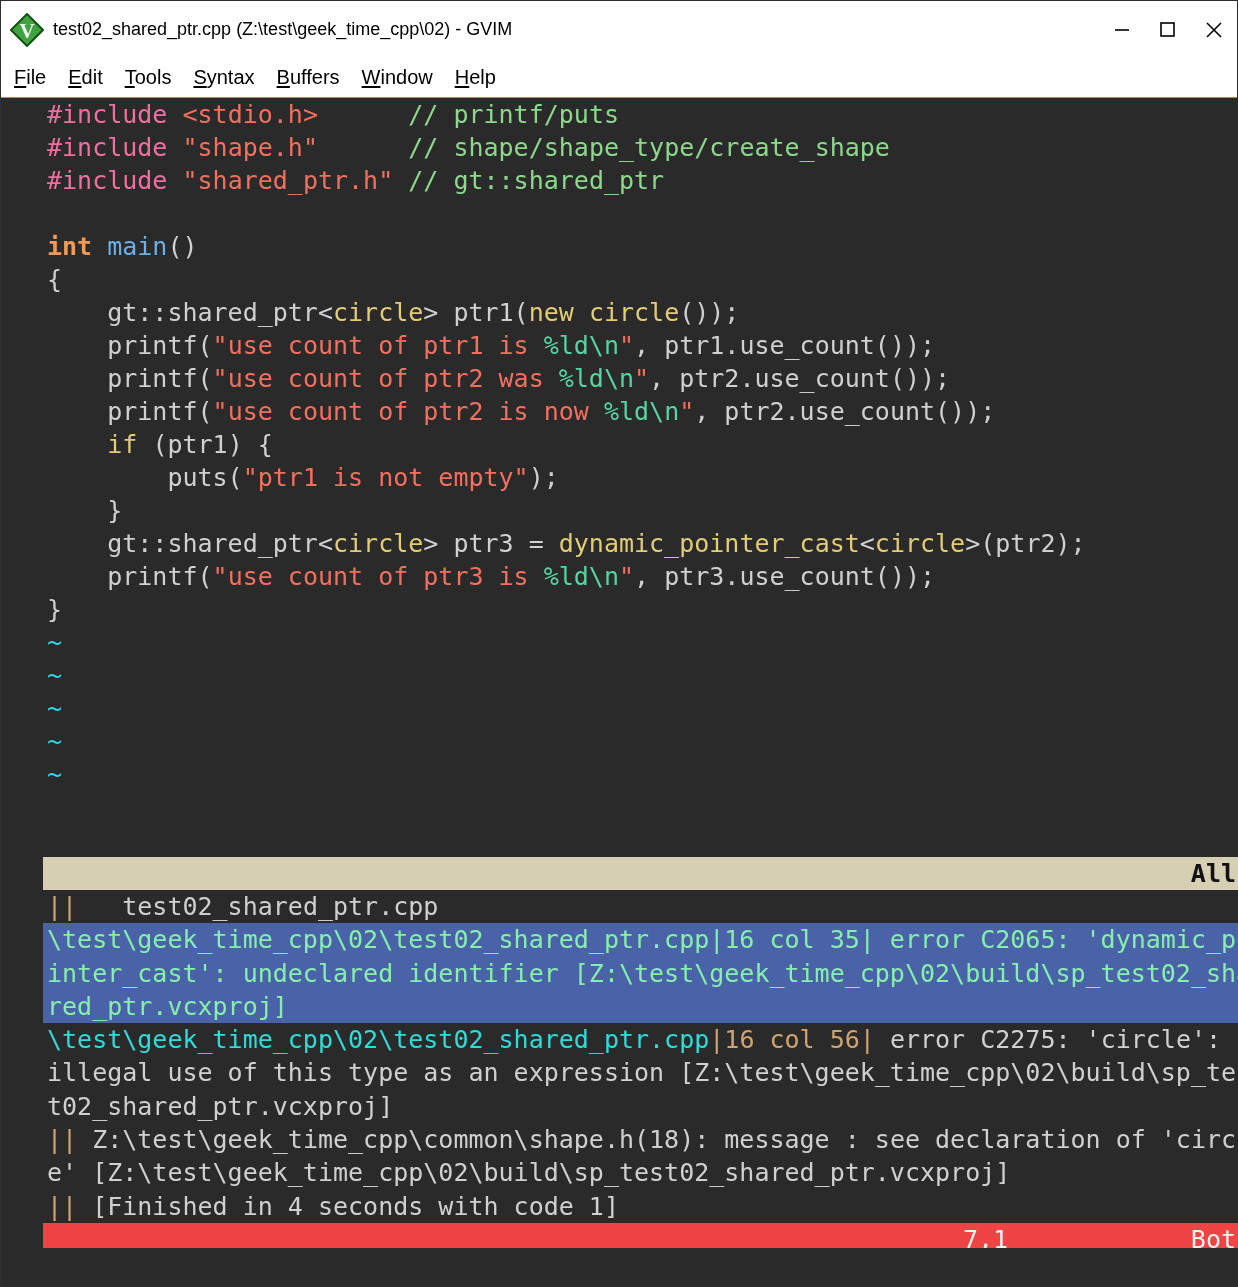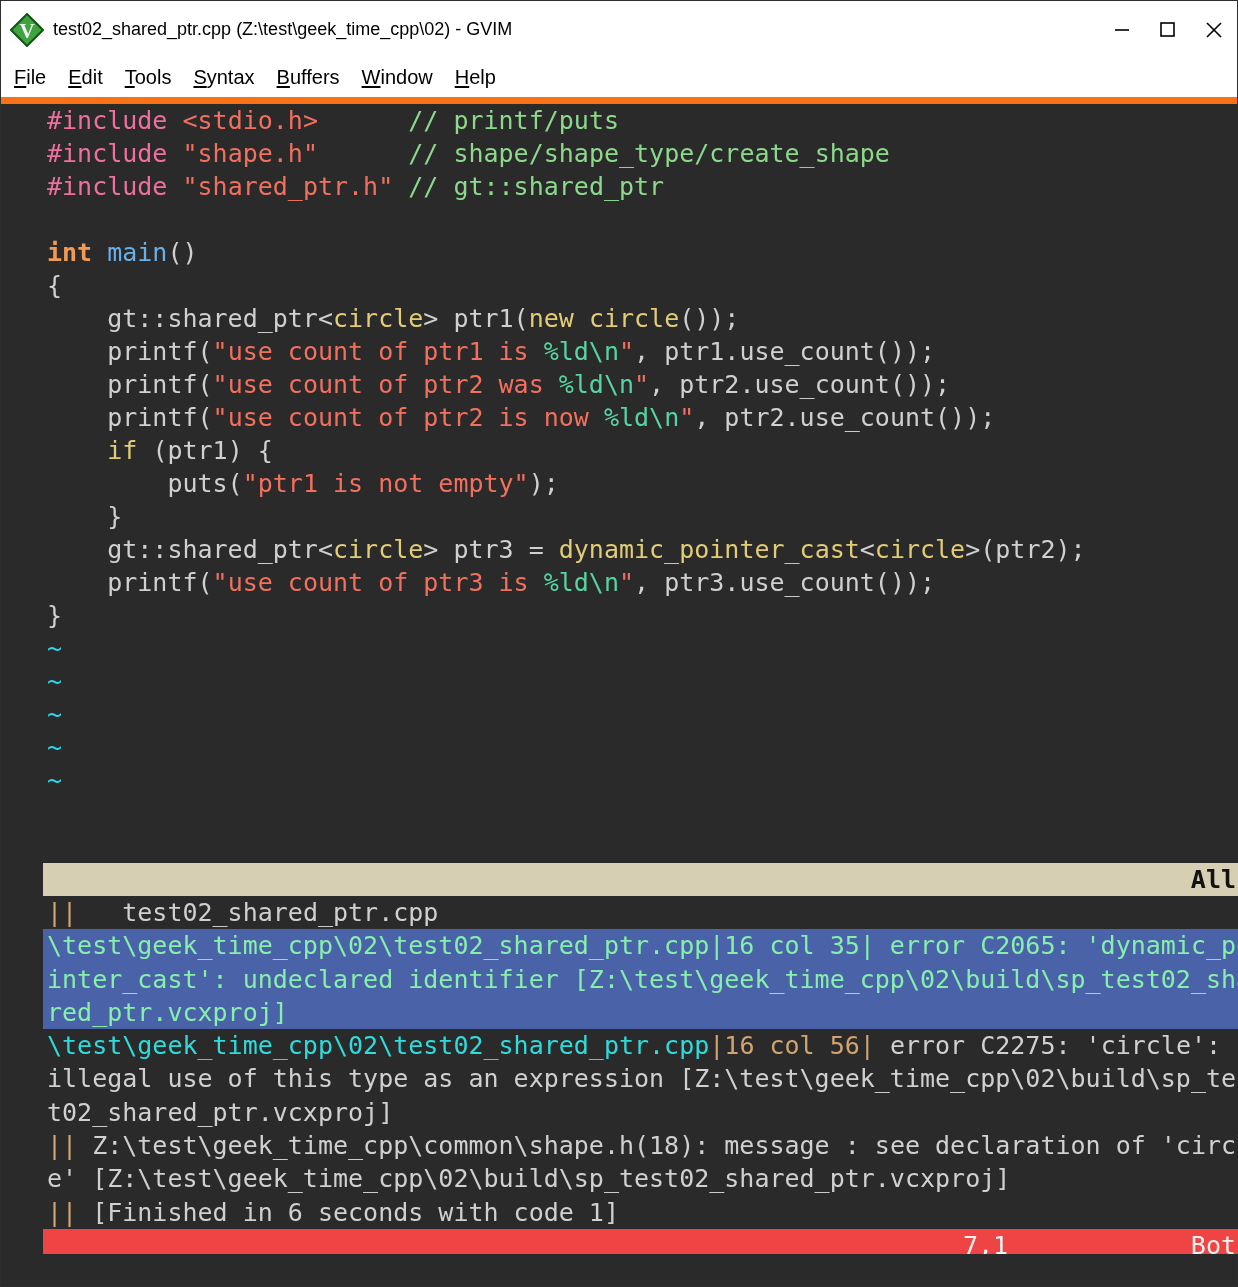--- a/index.html
+++ b/index.html
@@ -4,21 +4,21 @@
 <style>
   html,body{margin:0;padding:0;background:#666;}
   .window{width:1236px;height:1285px;border:1px solid #2e2e2e;display:flex;flex-direction:column;background:#2a2a2a;font-family:"Liberation Sans",sans-serif;}
   
   .titlebar{height:57px;background:#ffffff;display:flex;align-items:center;flex:none;}
   .tb-icon{width:34px;height:34px;margin-left:9px;flex:none;}
   .tb-title{font-size:18px;color:#000;margin-left:9px;flex:1;white-space:pre;overflow:hidden;}
   .win-btns{display:flex;height:100%;flex:none;}
   .win-btn{width:46px;display:flex;align-items:center;justify-content:center;}
   
-  .menubar{height:39px;background:#ffffff;display:flex;align-items:center;padding-left:2px;flex:none;border-bottom:7px solid #f97316;}
+  .menubar{height:39px;background:#ffffff;display:flex;align-items:center;padding-left:2px;flex:none;border-bottom:1px solid #f97316;}
   .menu-item{font-size:20px;color:#000;padding:0 11px;}
   .mn{text-decoration:underline;text-underline-offset:2px;}
   
   .mono{font-family:"DejaVu Sans Mono",monospace;font-size:25px;}
   
   .row{display:flex;flex:none;margin-left:42px;}
   .text-col{width:1203px;flex:none;}
   .editor{height:759px;background:#2a2a2a;padding-left:4px;overflow:hidden;}
   .code-line{height:33px;line-height:33px;white-space:pre;font-family:"DejaVu Sans Mono",monospace;font-size:25px;color:#d0d0d0;}
   .t-n{color:#d0d0d0}
@@ -150,21 +150,21 @@
           <div class="qf-line selected">
             <div class="qf-inner"><span class="t-qsel">\test\geek_time_cpp\02\test02_shared_ptr.cpp|16 col 35| error C2065: 'dynamic_pointer_cast': undeclared identifier [Z:\test\geek_time_cpp\02\build\sp_test02_shared_ptr.vcxproj]</span></div>
           </div>
           <div class="qf-line">
             <div class="qf-inner"><span class="t-file">\test\geek_time_cpp\02\test02_shared_ptr.cpp</span><span class="t-sep">|</span><span class="t-lnum">16 col 56</span><span class="t-sep">|</span><span class="t-n"> error C2275: 'circle': illegal use of this type as an expression [Z:\test\geek_time_cpp\02\build\sp_test02_shared_ptr.vcxproj]</span></div>
           </div>
           <div class="qf-line">
             <div class="qf-inner"><span class="t-sep">||</span><span class="t-n"> Z:\test\geek_time_cpp\common\shape.h(18): message : see declaration of 'circle' [Z:\test\geek_time_cpp\02\build\sp_test02_shared_ptr.vcxproj]</span></div>
           </div>
           <div class="qf-line">
-            <div class="qf-inner"><span class="t-sep">||</span><span class="t-n"> [Finished in 6 seconds with code 1]</span></div>
+            <div class="qf-inner"><span class="t-sep">||</span><span class="t-n"> [Finished in 4 seconds with code 1]</span></div>
           </div>
         </div>
       <div class="status2 mono">
         
         <span class="pos">7,1</span>
         <span class="right">Bot</span>
       </div>
     </div>
     <div class="sb">
       <div class="sb-arrow" style="top:0">

